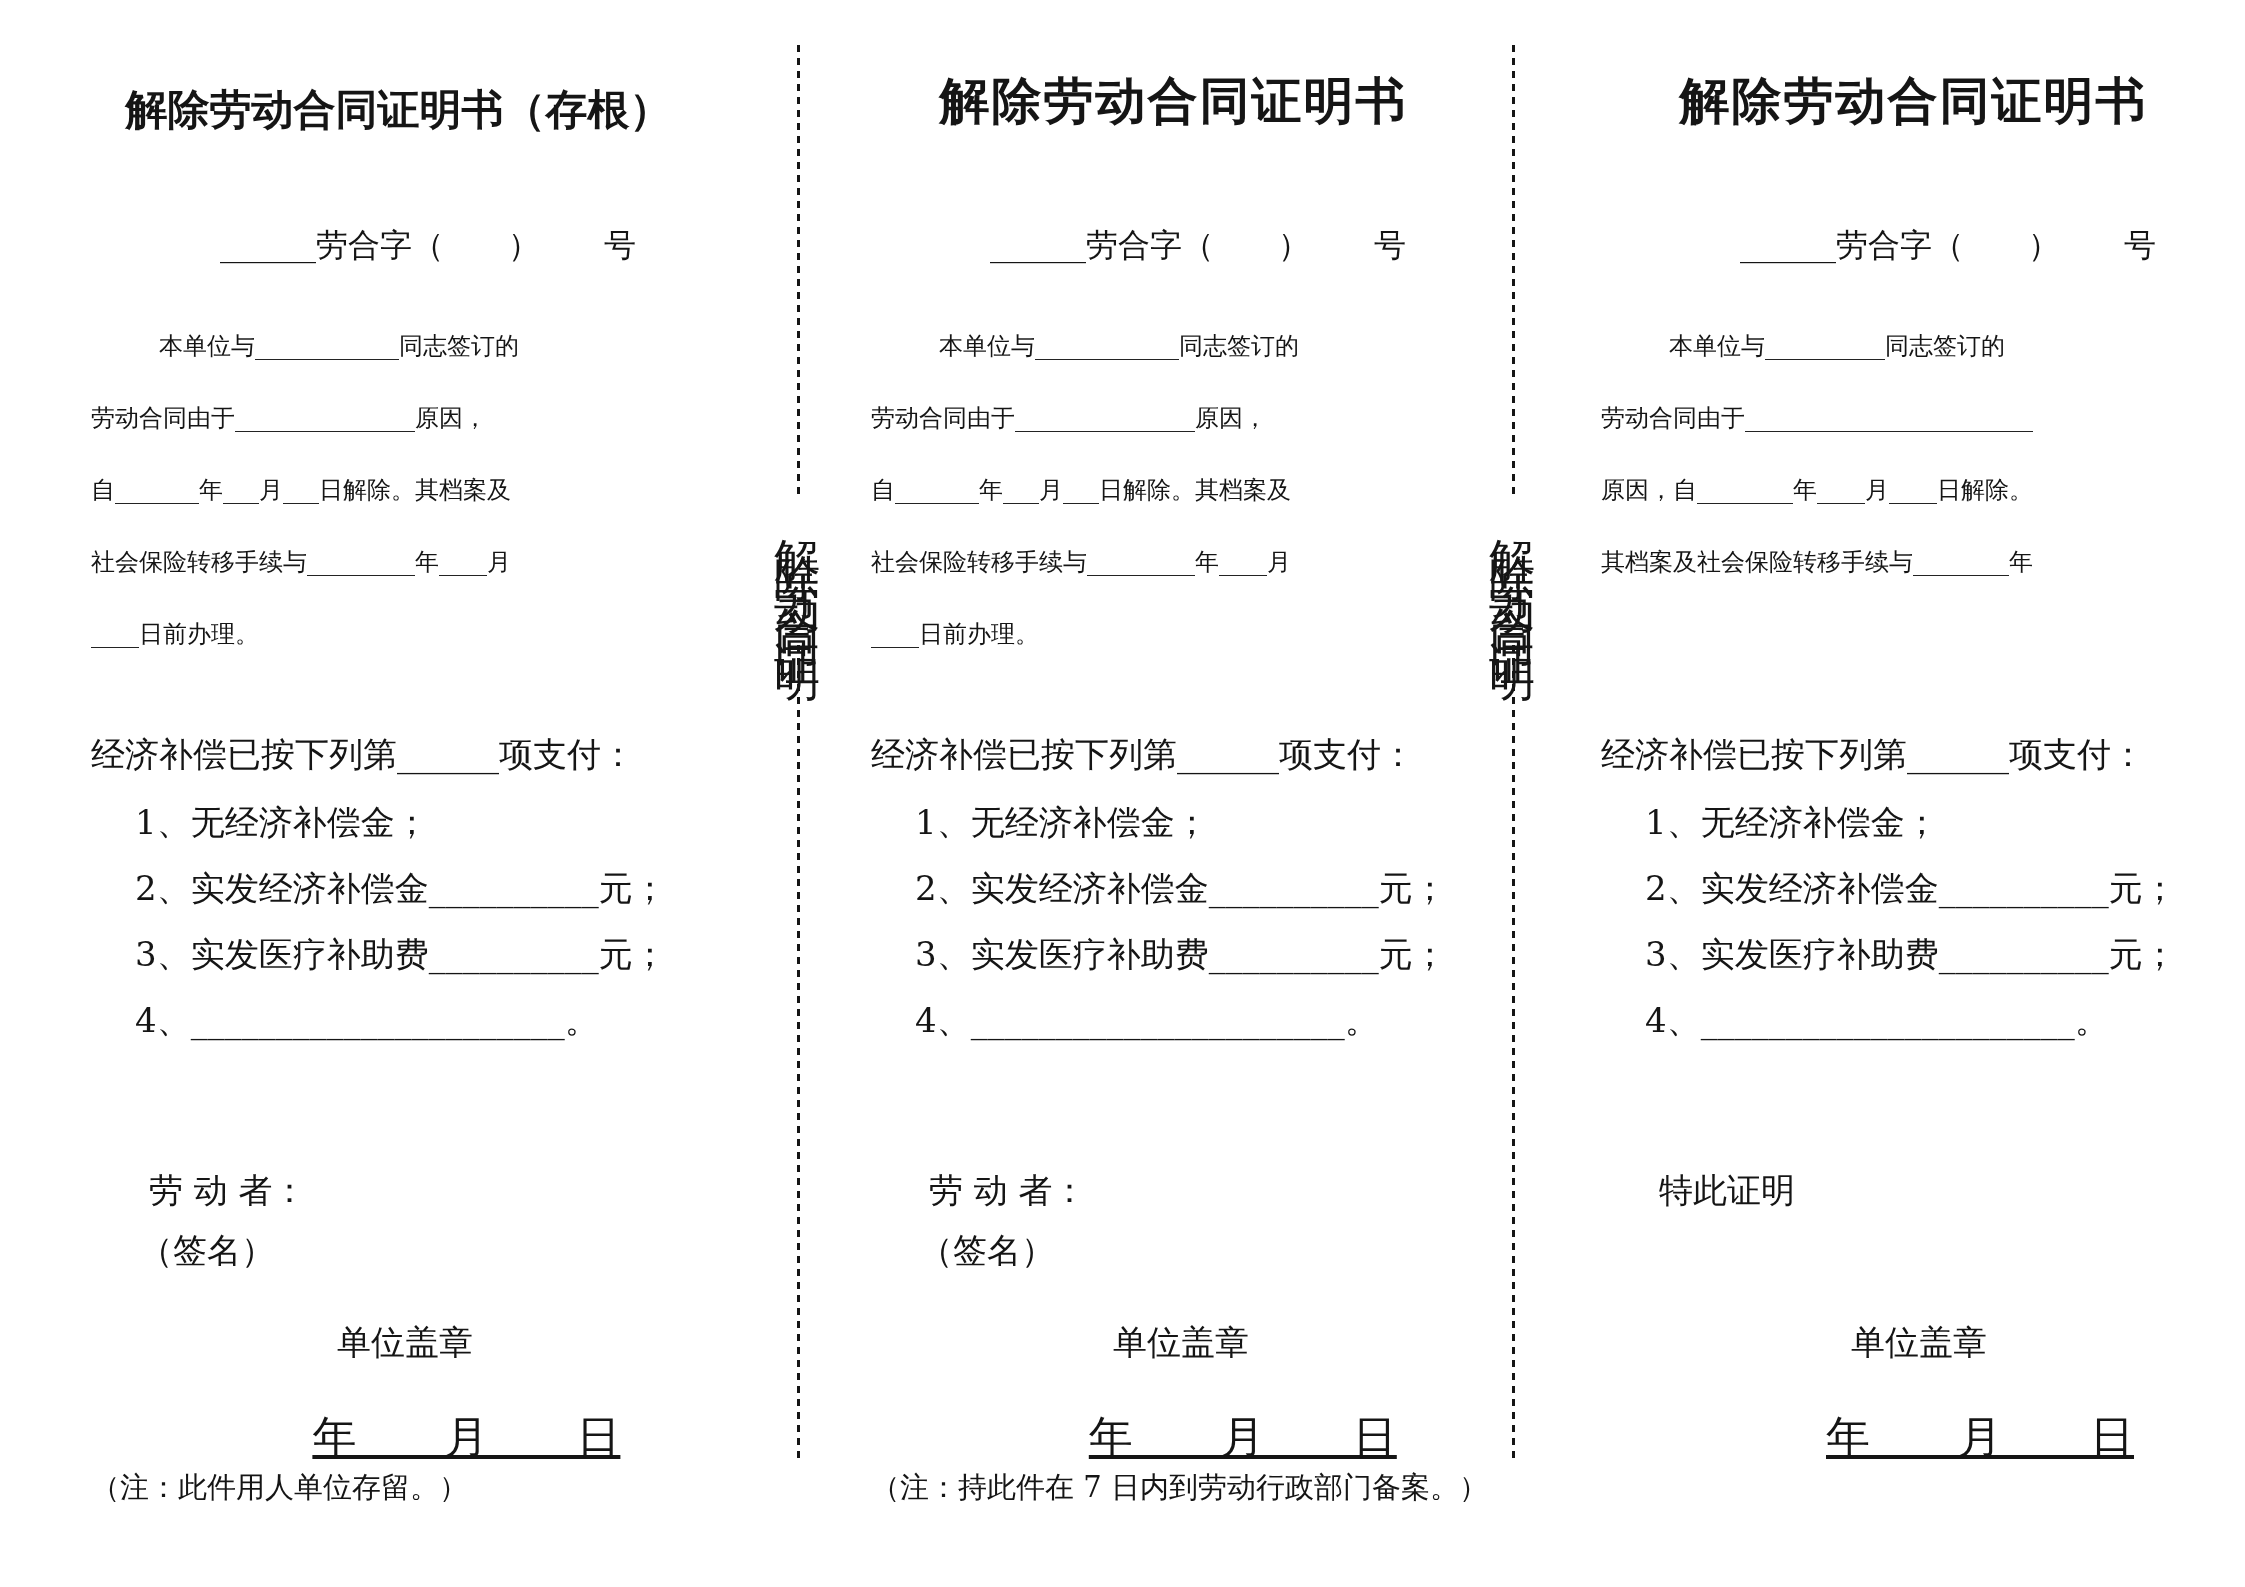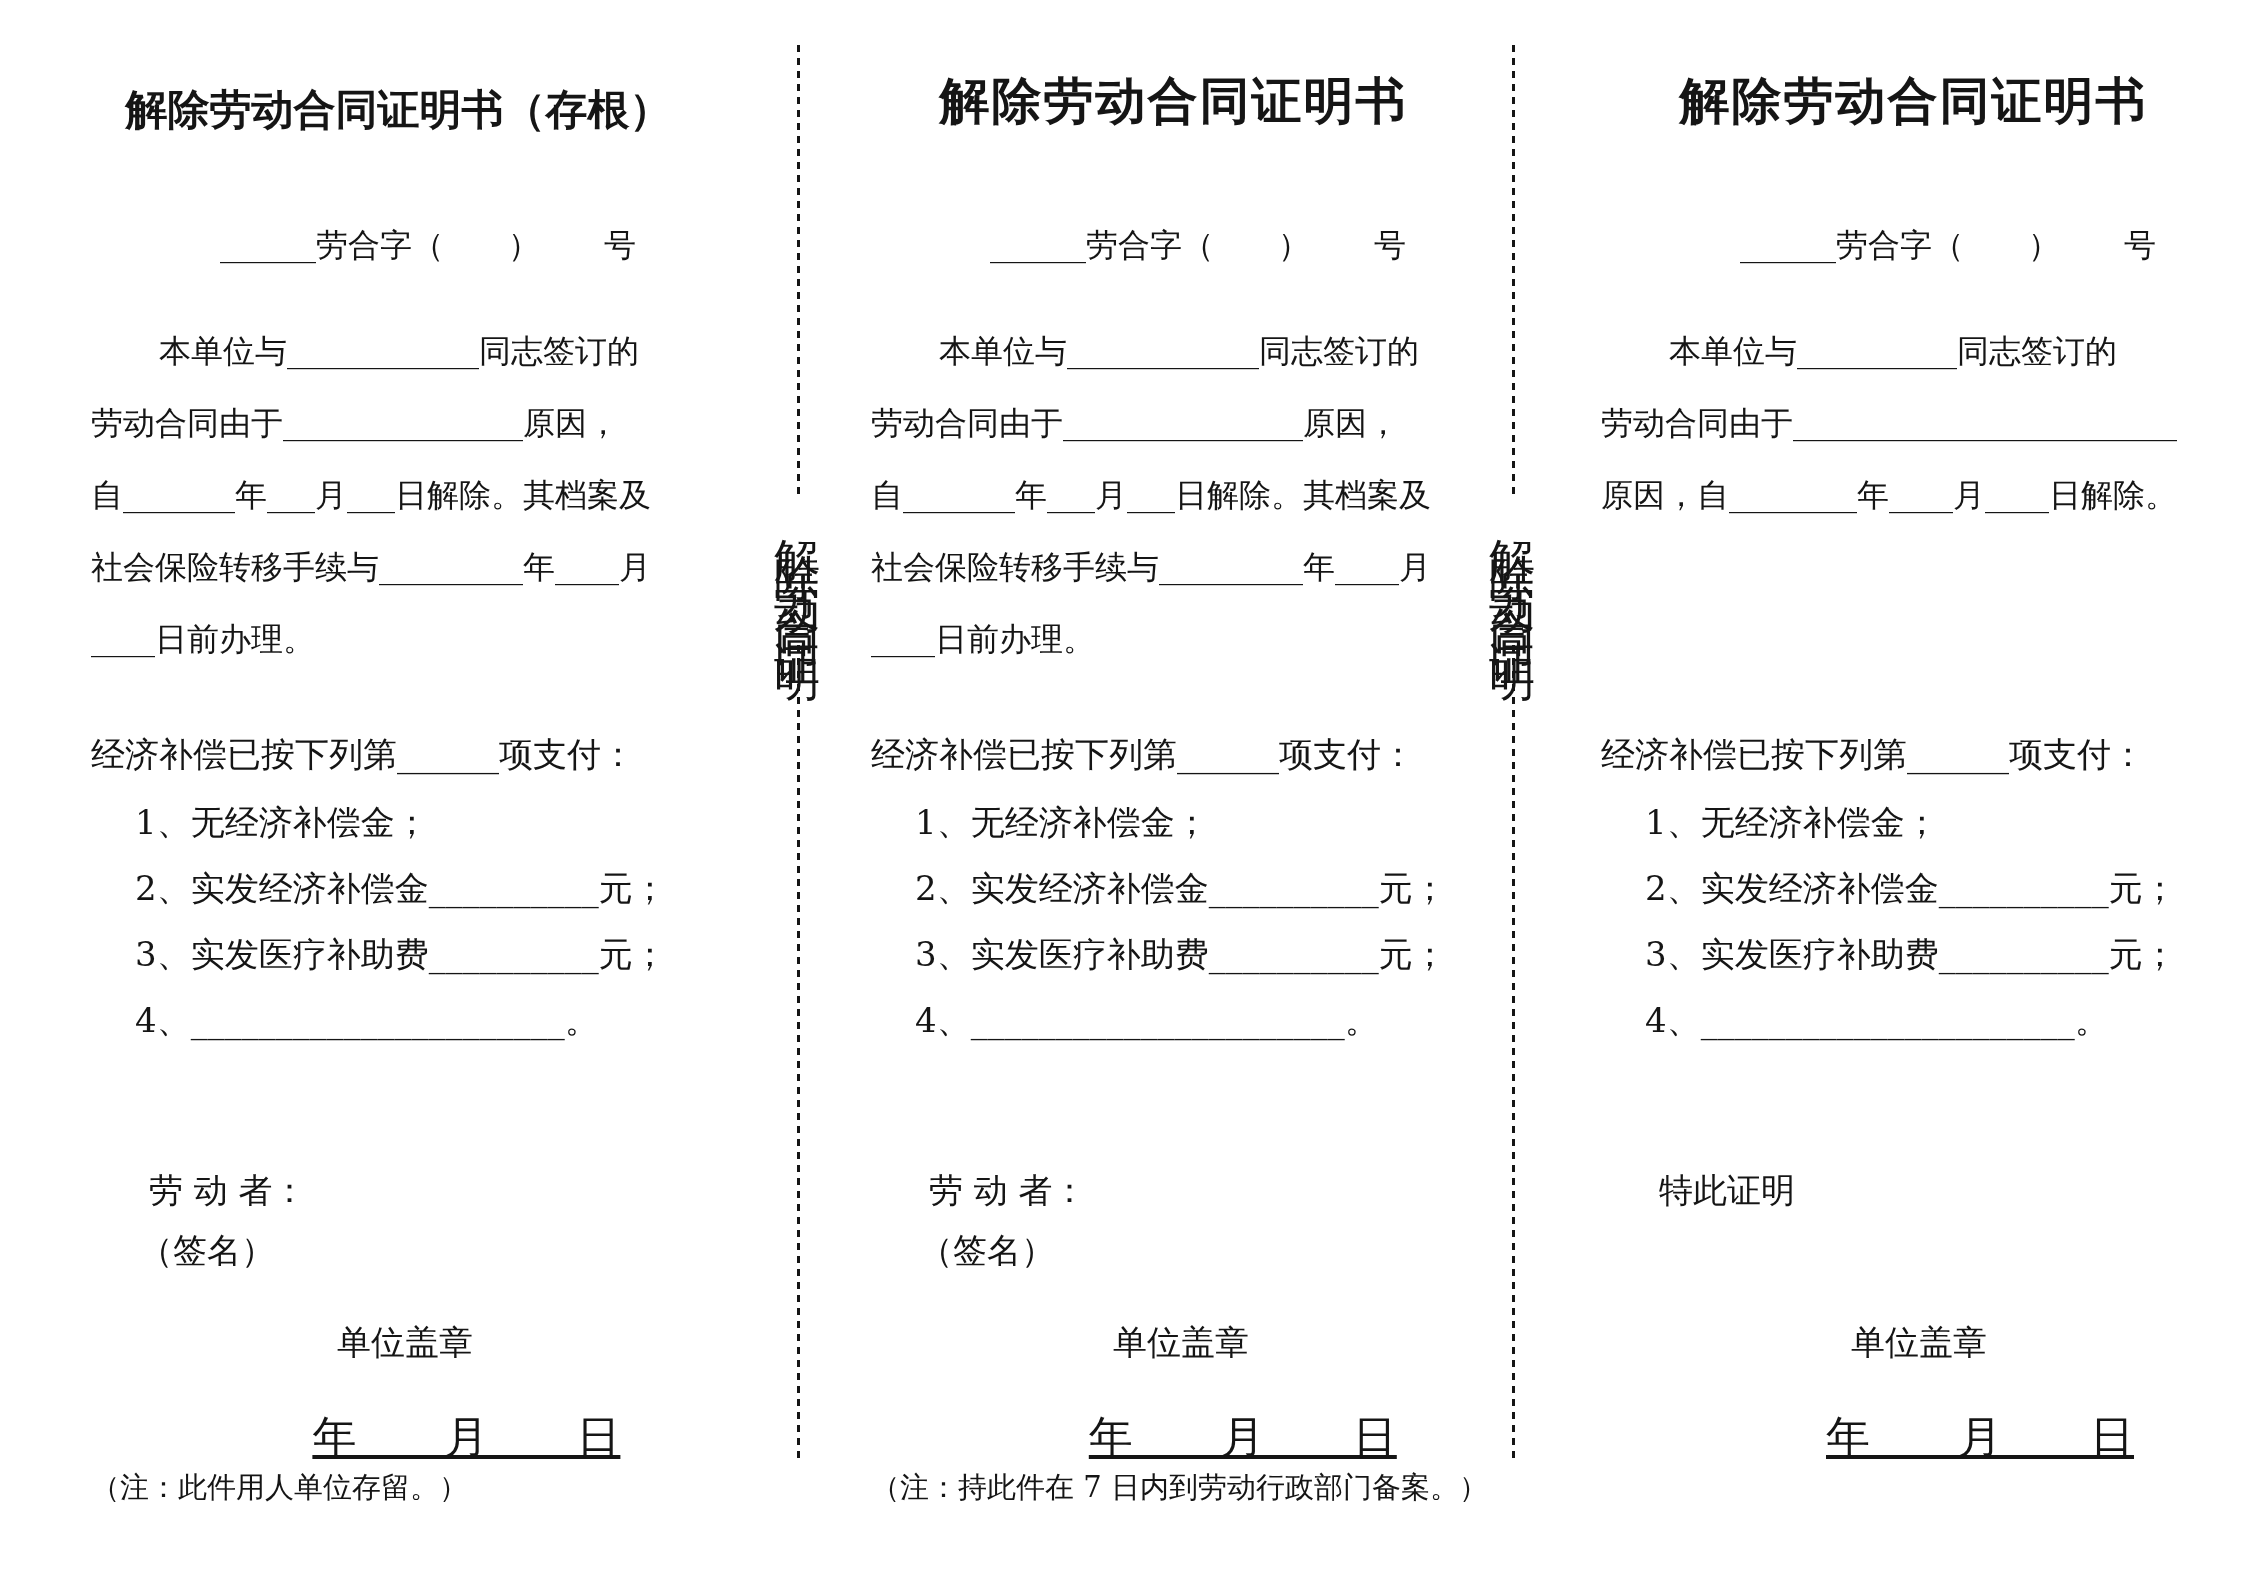--- a/index.html
+++ b/index.html
@@ -13,21 +13,21 @@
     margin-left:16px;
   }
   .panel{position:absolute;top:0;height:100%;}
   .panel .line{position:absolute;left:0;right:0;margin:0;}
   .title{
     font-weight:bold;text-align:center;
     font-size:50px;top:68px;white-space:nowrap;letter-spacing:2px;
   }
   .title.small{font-size:42px;top:82px;letter-spacing:0;}
   .ref{top:224px;font-size:32px;text-align:right;padding-right:70px;white-space:nowrap;}
-  .bl{font-size:32px;white-space:nowrap;}
+  .bl{font-size:24px;white-space:nowrap;}
   .indent{text-indent:68px;}
   .t-b0{top:330px}.t-b1{top:402px}.t-b2{top:474px}.t-b3{top:546px}.t-b4{top:618px}
   .heading{top:732px;font-size:34px;white-space:nowrap;}
   .item{font-size:34px;padding-left:44px;white-space:nowrap;}
   .t-i0{top:800px}.t-i1{top:866px}.t-i2{top:932px}.t-i3{top:998px}
   .closing-main{top:1168px;font-size:34px;padding-left:58px;}
   .closing-sub{top:1228px;font-size:34px;padding-left:48px;}
   .seal{top:1320px;font-size:34px;padding-left:40%;white-space:nowrap;}
   .date{top:1408px;font-size:44px;padding-left:36%;white-space:nowrap;text-decoration:underline;}
   .note{top:1468px;font-size:29px;white-space:nowrap;}
@@ -100,20 +100,21 @@
     <div class="sep-label">解除劳动合同证明</div>
     <div class="dash bottom"></div>
   </div>
 
   <section class="panel" style="left:1585px;width:625px">
     <h1 class="line title">解除劳动合同证明书</h1>
     <div class="line ref">______劳合字（　　）　　号</div>
     <p class="line bl indent t-b0">本单位与__________同志签订的</p>
     <p class="line bl t-b2">原因，自________年____月____日解除。</p>
     <p class="line bl t-b1">劳动合同由于________________________</p>
+    <p class="line bl t-b3">其档案及社会保险转移手续与________年</p>
     <div class="line heading">经济补偿已按下列第______项支付：</div>
     <div class="line item t-i0">1、无经济补偿金；</div>
     <div class="line item t-i1">2、实发经济补偿金__________元；</div>
     <div class="line item t-i2">3、实发医疗补助费__________元；</div>
     <div class="line item t-i3">4、______________________。</div>
     <div class="line closing-main">特此证明</div>
     <div class="line closing-sub"></div>
     <div class="line seal">单位盖章</div>
     <div class="line date">年　　月　　日</div>
   </section>

